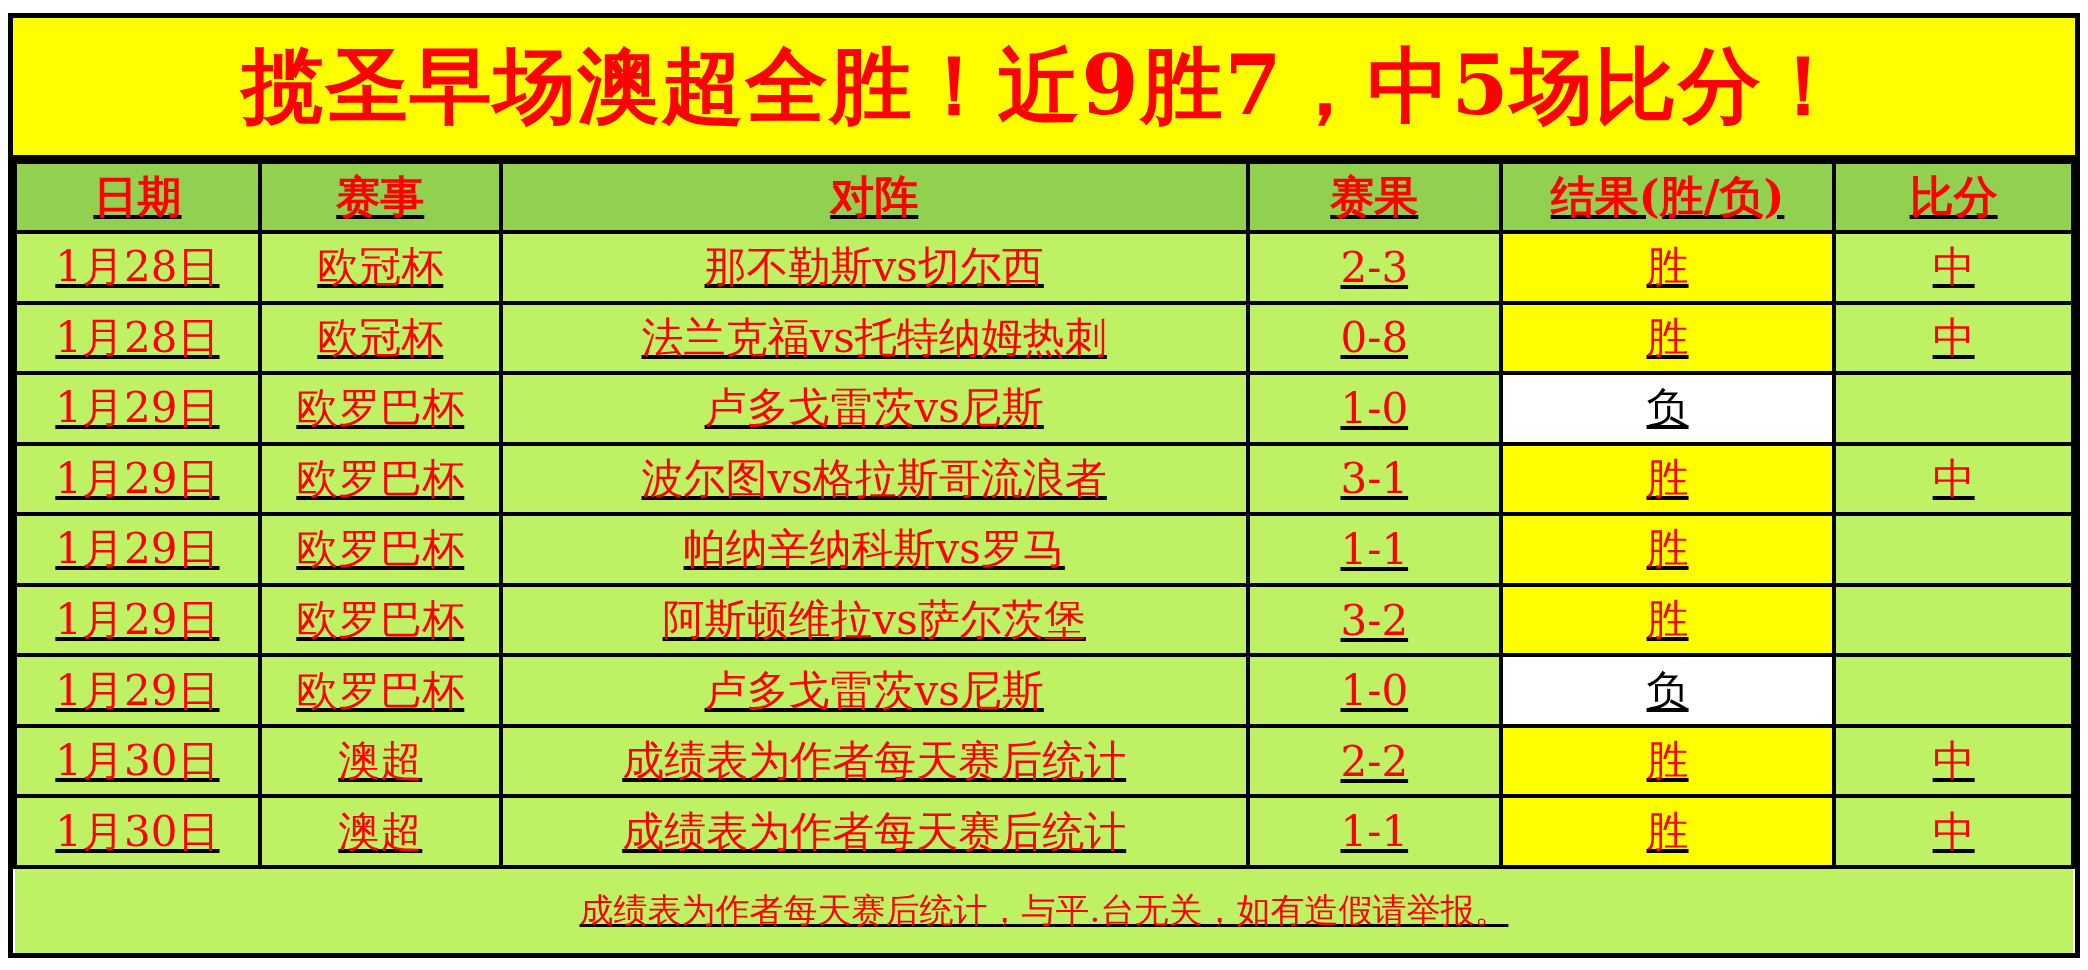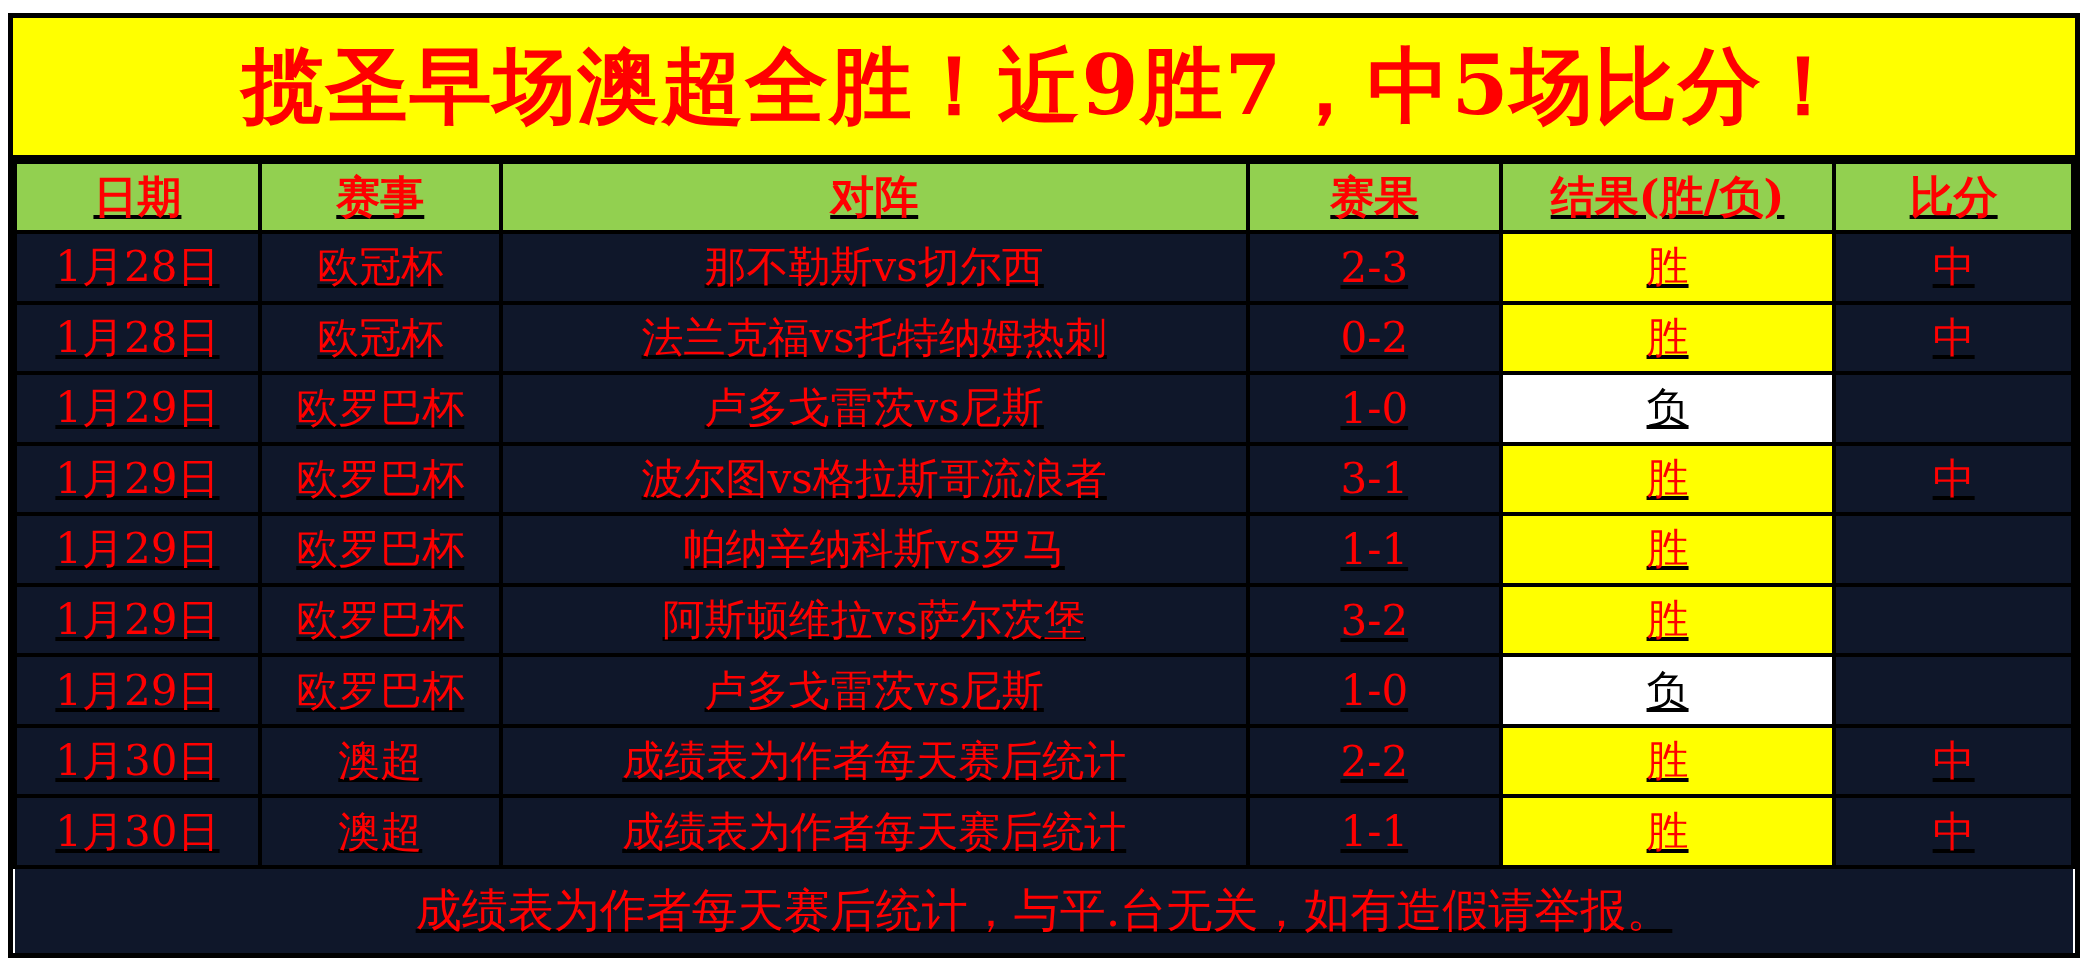--- a/index.html
+++ b/index.html
@@ -55,26 +55,26 @@
     background: #92D050;
     color: #FF0000;
     font-size: 44px;
     font-weight: bold;
     height: 70px;
   }
   td {
     color: #FF0000;
     font-size: 42px;
     font-weight: normal;
-    background: #0f172a;
+    background: #bef264;
   }
   td.result-win { background: #FFFF00; color: #FF0000; }
   td.result-loss { background: #ffffff; color: #000000; }
   tr.footer-row td {
-    font-size: 46px;
+    font-size: 34px;
     color: #FF0000;
     height: 86px;
     border-left: none;
     border-right: none;
     border-bottom: none;
   }
 </style>
 </head>
 <body>
 
@@ -108,21 +108,21 @@
     <td>欧冠杯</td>
     <td>那不勒斯vs切尔西</td>
     <td>2-3</td>
     <td class="result-win">胜</td>
     <td>中</td>
   </tr>
           <tr>
     <td>1月28日</td>
     <td>欧冠杯</td>
     <td>法兰克福vs托特纳姆热刺</td>
-    <td>0-2</td>
+    <td>0-8</td>
     <td class="result-win">胜</td>
     <td>中</td>
   </tr>
           <tr>
     <td>1月29日</td>
     <td>欧罗巴杯</td>
     <td>卢多戈雷茨vs尼斯</td>
     <td>1-0</td>
     <td class="result-loss">负</td>
     <td></td>

